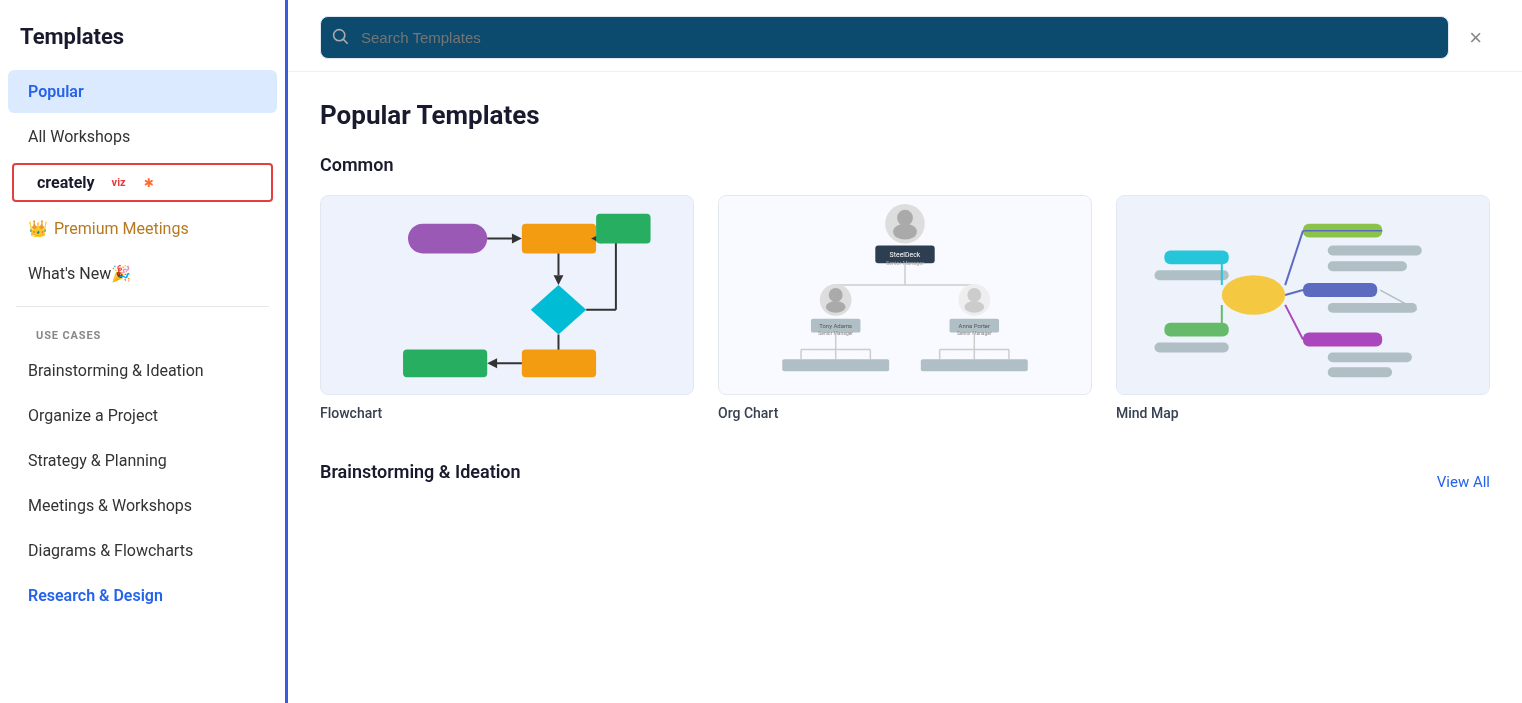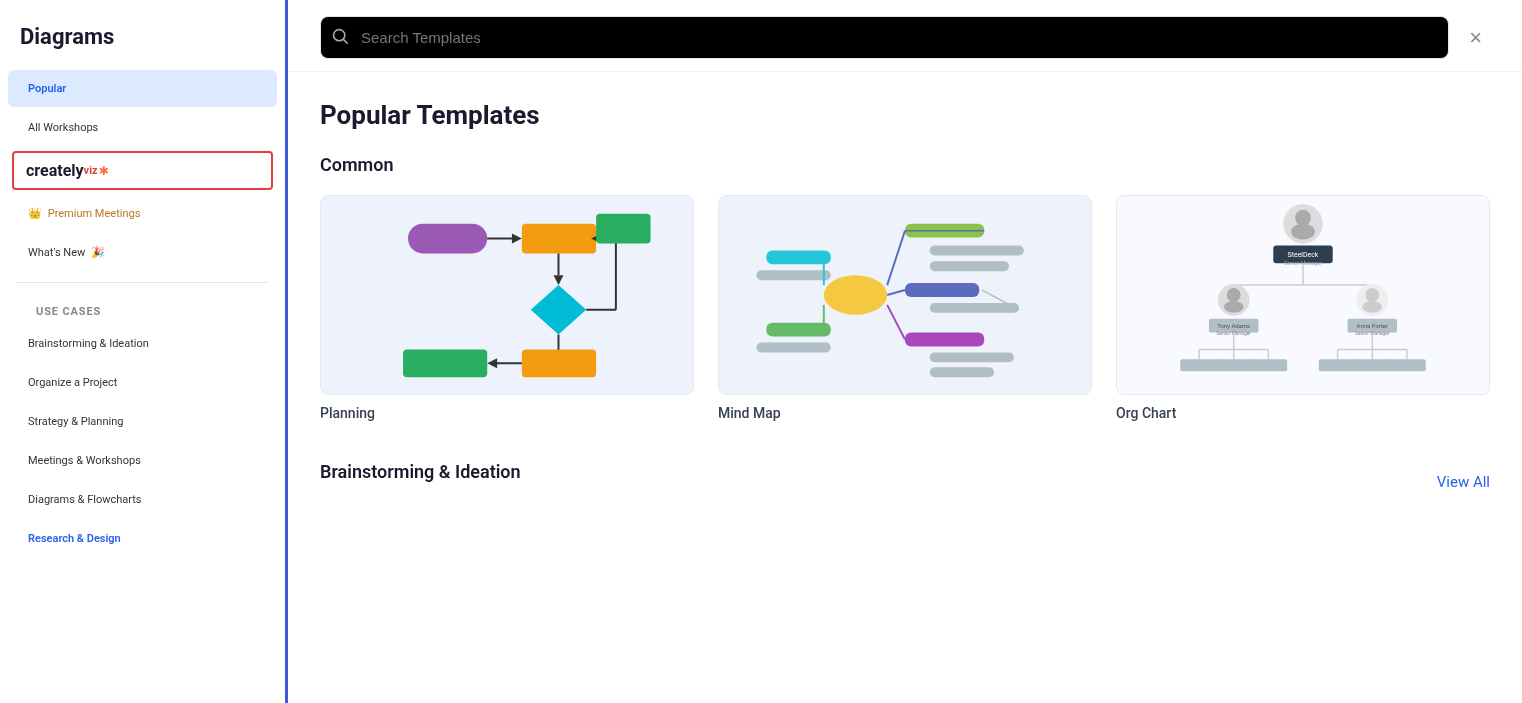--- a/index.html
+++ b/index.html
@@ -19,21 +19,21 @@
     }
     .sidebar-title {
       font-size: 22px;
       font-weight: 700;
       color: #1a1a2e;
       padding: 0 20px 20px 20px;
     }
     .sidebar-item {
       padding: 12px 20px;
       cursor: pointer;
-      font-size: 11px;
+      font-size: 16px;
       color: #333;
       border-radius: 6px;
       margin: 1px 8px;
     }
     .sidebar-item.active {
       background: #dbeafe;
       color: #2563eb;
       font-weight: 600;
     }
     .sidebar-item.active-blue {
@@ -50,24 +50,25 @@
       color: #888;
       text-transform: uppercase;
       letter-spacing: 0.08em;
       padding: 12px 20px 6px 20px;
       margin-left: 16px;
     }
     .createlyviz-box {
       border: 2px solid #e53e3e;
       border-radius: 4px;
       margin: 4px 12px;
-      padding: 8px 12px;
+      padding: 8px 23px;
       display: flex;
       align-items: center;
       cursor: pointer;
+      gap: 17px;
     }
     .creately-text {
       font-size: 16px;
       font-weight: 700;
       color: #1a1a2e;
     }
     .viz-text {
       font-size: 11px;
       font-weight: 700;
       color: #e53e3e;
@@ -79,21 +80,20 @@
     }
     .premium-item {
       color: #b7791f;
       display: flex;
       align-items: center;
       gap: 6px;
     }
     .whats-new-item {
       display: flex;
       align-items: flex-start;
-      gap: 6px;
     }
 
     
     .main {
       flex: 1;
       display: flex;
       flex-direction: column;
       background: #fff;
       overflow: hidden;
       position: relative;
@@ -109,21 +109,21 @@
       flex: 1;
       position: relative;
     }
     .search-input {
       width: 100%;
       padding: 12px 16px 12px 40px;
       border: 1.5px solid #e2e8f0;
       border-radius: 8px;
       font-size: 15px;
       color: #aaa;
-      background: #000000;
+      background: #0c4a6e;
       outline: none;
     }
     .search-icon-wrap {
       position: absolute;
       left: 12px;
       top: 50%;
       transform: translateY(-50%);
       color: #aaa;
       font-size: 15px;
     }
@@ -211,21 +211,21 @@
     .mindmap-canvas {
       width: 100%;
       height: 100%;
       background: #eef2fb;
     }
   </style>
 </head>
 <body>
 
 <div class="sidebar">
-  <div class="sidebar-title">Diagrams</div>
+  <div class="sidebar-title">Templates</div>
 
   <div class="sidebar-item active">
     <span>Popular</span>
   </div>
   <div class="sidebar-item">
     <span>All Workshops</span>
   </div>
 
   <div class="createlyviz-box">
     <span class="creately-text">creately</span>
@@ -314,56 +314,21 @@
             <polygon points="207,158 212,168 217,158" fill="#333"></polygon>
 
             <rect x="175" y="155" width="75" height="28" rx="4" fill="#f39c12"></rect>
 
             <line x1="175" y1="169" x2="145" y2="169" stroke="#333" stroke-width="2"></line>
             <polygon points="150,164 140,169 150,174" fill="#333"></polygon>
 
             <rect x="55" y="155" width="85" height="28" rx="4" fill="#27ae60"></rect>
           </svg>
         </div>
-        <div class="template-card-label">Planning</div>
-      </div>
-
-      <div class="template-card">
-        <div class="template-card-image" style="background:#eef2fb;">
-          <svg class="mindmap-canvas" viewBox="0 0 320 200" xmlns="http://www.w3.org/2000/svg">
-
-            <ellipse cx="110" cy="100" rx="32" ry="20" fill="#f5c842"></ellipse>
-
-            <rect x="160" y="28" width="80" height="14" rx="6" fill="#8bc34a"></rect>
-            <rect x="185" y="50" width="95" height="10" rx="5" fill="#b0bec5"></rect>
-            <rect x="185" y="66" width="80" height="10" rx="5" fill="#b0bec5"></rect>
-
-            <line x1="142" y1="90" x2="160" y2="35" stroke="#5c6bc0" stroke-width="2"></line>
-            <line x1="160" y1="35" x2="240" y2="35" stroke="#5c6bc0" stroke-width="1.5"></line>
-
-            <rect x="160" y="88" width="75" height="14" rx="6" fill="#5c6bc0"></rect>
-            <rect x="185" y="108" width="90" height="10" rx="5" fill="#b0bec5"></rect>
-            <line x1="142" y1="100" x2="160" y2="95" stroke="#5c6bc0" stroke-width="2"></line>
-            <line x1="238" y1="95" x2="275" y2="115" stroke="#b0bec5" stroke-width="1.5"></line>
-
-            <rect x="160" y="138" width="80" height="14" rx="6" fill="#ab47bc"></rect>
-            <rect x="185" y="158" width="85" height="10" rx="5" fill="#b0bec5"></rect>
-            <rect x="185" y="173" width="65" height="10" rx="5" fill="#b0bec5"></rect>
-            <line x1="142" y1="110" x2="160" y2="145" stroke="#ab47bc" stroke-width="2"></line>
-
-            <rect x="20" y="55" width="65" height="14" rx="6" fill="#26c6da"></rect>
-            <rect x="10" y="75" width="75" height="10" rx="5" fill="#b0bec5"></rect>
-            <line x1="78" y1="90" x2="78" y2="62" stroke="#26c6da" stroke-width="2"></line>
-
-            <rect x="20" y="128" width="65" height="14" rx="6" fill="#66bb6a"></rect>
-            <rect x="10" y="148" width="75" height="10" rx="5" fill="#b0bec5"></rect>
-            <line x1="78" y1="110" x2="78" y2="135" stroke="#66bb6a" stroke-width="2"></line>
-          </svg>
-        </div>
-        <div class="template-card-label">Mind Map</div>
+        <div class="template-card-label">Flowchart</div>
       </div>
 
       <div class="template-card">
         <div class="template-card-image" style="background:#f8faff;">
           <svg class="orgchart-canvas" viewBox="0 0 320 200" xmlns="http://www.w3.org/2000/svg">
 
             <circle cx="160" cy="28" r="20" fill="#ddd"></circle>
             <circle cx="160" cy="22" r="8" fill="#aaa"></circle>
             <ellipse cx="160" cy="36" rx="12" ry="8" fill="#aaa"></ellipse>
 
@@ -403,20 +368,55 @@
             <line x1="195" y1="155" x2="195" y2="165" stroke="#ccc" stroke-width="1.5"></line>
             <line x1="230" y1="155" x2="230" y2="165" stroke="#ccc" stroke-width="1.5"></line>
             <line x1="265" y1="155" x2="265" y2="165" stroke="#ccc" stroke-width="1.5"></line>
             <rect x="176" y="165" width="38" height="12" rx="2" fill="#b0bec5"></rect>
             <rect x="211" y="165" width="38" height="12" rx="2" fill="#b0bec5"></rect>
             <rect x="246" y="165" width="38" height="12" rx="2" fill="#b0bec5"></rect>
           </svg>
         </div>
         <div class="template-card-label">Org Chart</div>
       </div>
+
+      <div class="template-card">
+        <div class="template-card-image" style="background:#eef2fb;">
+          <svg class="mindmap-canvas" viewBox="0 0 320 200" xmlns="http://www.w3.org/2000/svg">
+
+            <ellipse cx="110" cy="100" rx="32" ry="20" fill="#f5c842"></ellipse>
+
+            <rect x="160" y="28" width="80" height="14" rx="6" fill="#8bc34a"></rect>
+            <rect x="185" y="50" width="95" height="10" rx="5" fill="#b0bec5"></rect>
+            <rect x="185" y="66" width="80" height="10" rx="5" fill="#b0bec5"></rect>
+
+            <line x1="142" y1="90" x2="160" y2="35" stroke="#5c6bc0" stroke-width="2"></line>
+            <line x1="160" y1="35" x2="240" y2="35" stroke="#5c6bc0" stroke-width="1.5"></line>
+
+            <rect x="160" y="88" width="75" height="14" rx="6" fill="#5c6bc0"></rect>
+            <rect x="185" y="108" width="90" height="10" rx="5" fill="#b0bec5"></rect>
+            <line x1="142" y1="100" x2="160" y2="95" stroke="#5c6bc0" stroke-width="2"></line>
+            <line x1="238" y1="95" x2="275" y2="115" stroke="#b0bec5" stroke-width="1.5"></line>
+
+            <rect x="160" y="138" width="80" height="14" rx="6" fill="#ab47bc"></rect>
+            <rect x="185" y="158" width="85" height="10" rx="5" fill="#b0bec5"></rect>
+            <rect x="185" y="173" width="65" height="10" rx="5" fill="#b0bec5"></rect>
+            <line x1="142" y1="110" x2="160" y2="145" stroke="#ab47bc" stroke-width="2"></line>
+
+            <rect x="20" y="55" width="65" height="14" rx="6" fill="#26c6da"></rect>
+            <rect x="10" y="75" width="75" height="10" rx="5" fill="#b0bec5"></rect>
+            <line x1="78" y1="90" x2="78" y2="62" stroke="#26c6da" stroke-width="2"></line>
+
+            <rect x="20" y="128" width="65" height="14" rx="6" fill="#66bb6a"></rect>
+            <rect x="10" y="148" width="75" height="10" rx="5" fill="#b0bec5"></rect>
+            <line x1="78" y1="110" x2="78" y2="135" stroke="#66bb6a" stroke-width="2"></line>
+          </svg>
+        </div>
+        <div class="template-card-label">Mind Map</div>
+      </div>
     </div>
 
     <div class="section-header">
       <div class="section-title">Brainstorming &amp; Ideation</div>
       <a class="view-all-link">View All</a>
     </div>
   </div>
 </div>
 
 </body></html>

